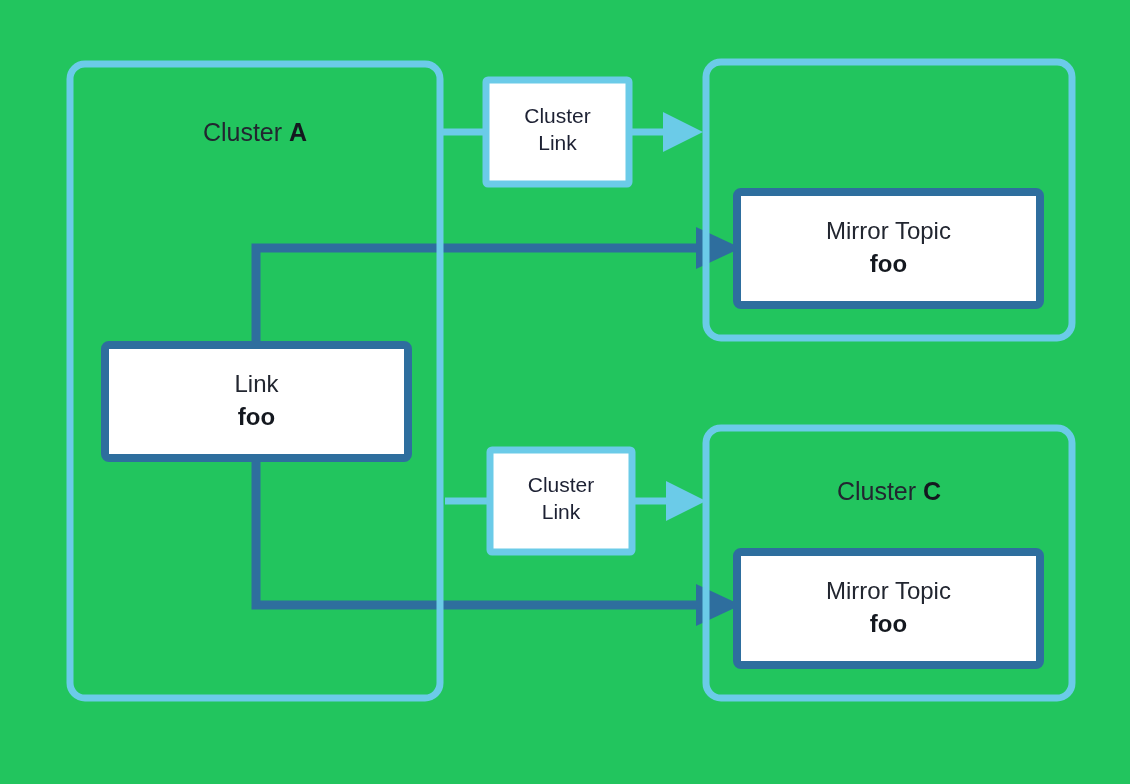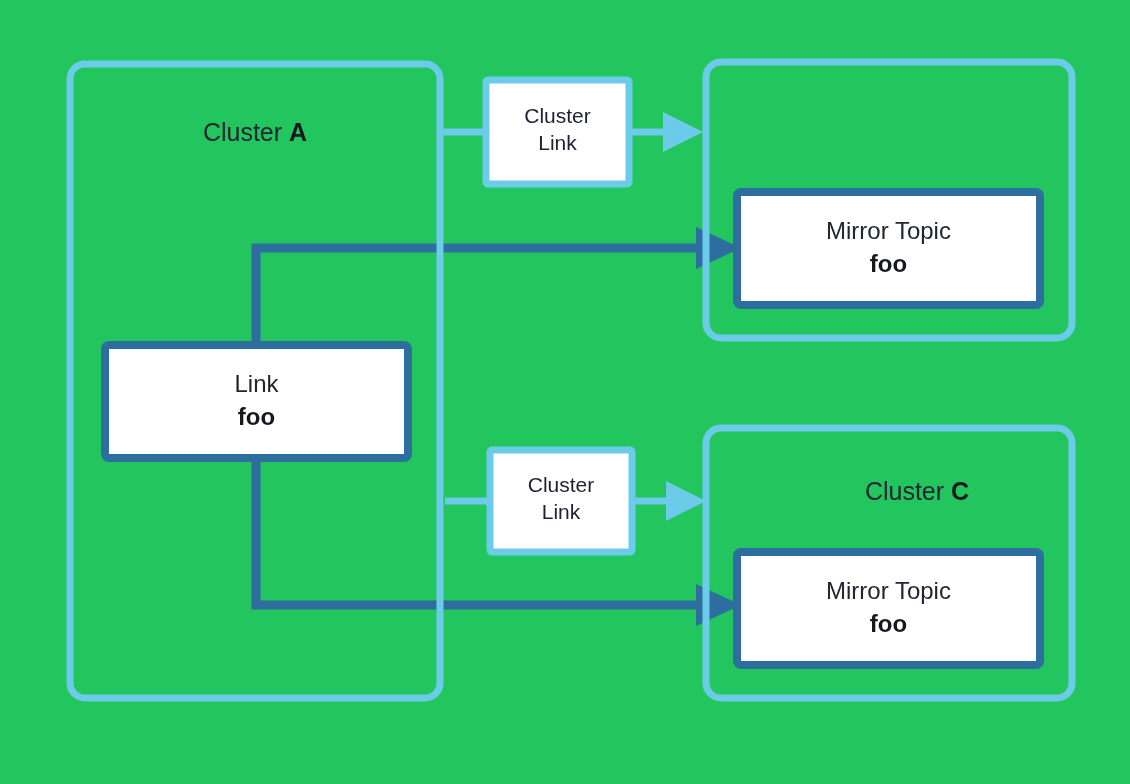--- a/index.html
+++ b/index.html
@@ -111,21 +111,21 @@
     <rect x="737" y="192" width="303" height="113" rx="4" ry="4" fill="#ffffff" stroke="#2E6E9E" stroke-width="8"></rect>
 
     <rect x="737" y="552" width="303" height="113" rx="4" ry="4" fill="#ffffff" stroke="#2E6E9E" stroke-width="8"></rect>
   </svg>
 
   <div class="box-label cluster-title" style="left:70px; top:117px; width:370px;">
     <span>Cluster </span><b>A</b>
   </div>
 
 
-  <div class="box-label cluster-title" style="left:734px; top:476px; width:366px;">
+  <div class="box-label cluster-title" style="left:706px; top:476px; width:366px;">
     <span>Cluster </span><b>C</b>
   </div>
 
   <div class="box-label topic-label" style="left:105px; top:369px; width:303px;">
     <span>Link</span>
     <span class="strong">foo</span>
   </div>
 
   <div class="box-label topic-label" style="left:737px; top:216px; width:303px;">
     <span>Mirror Topic</span>

